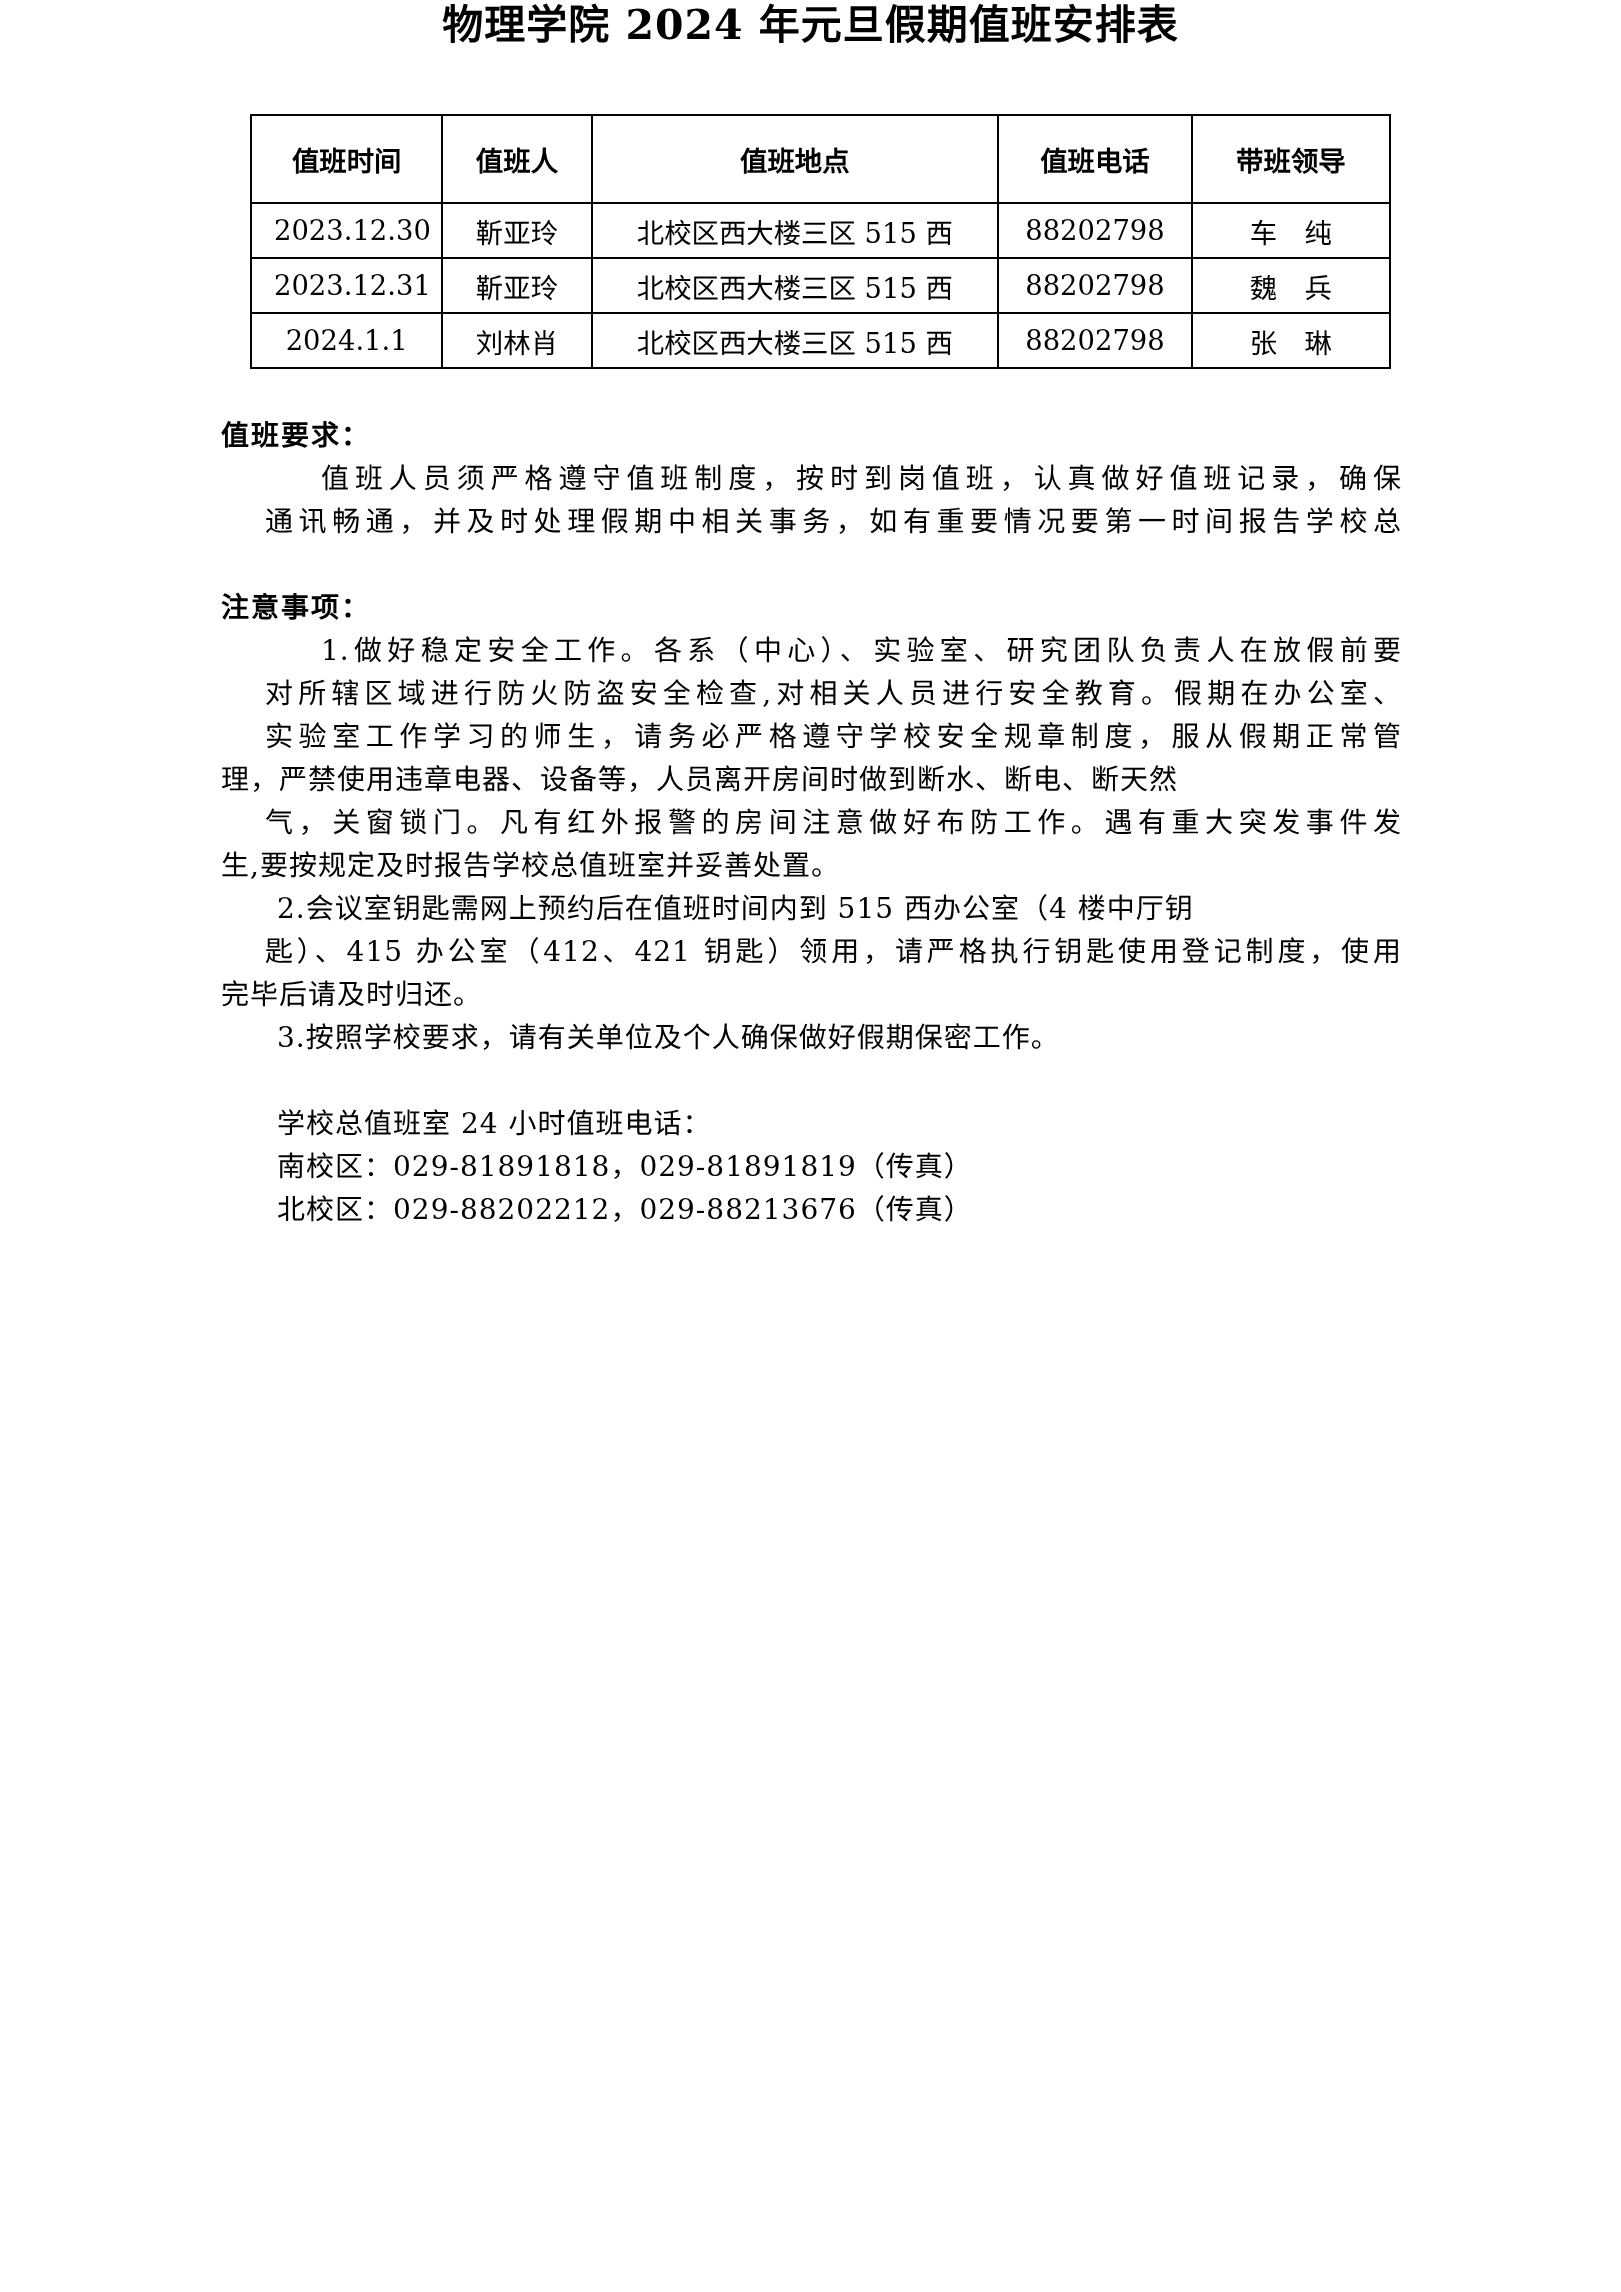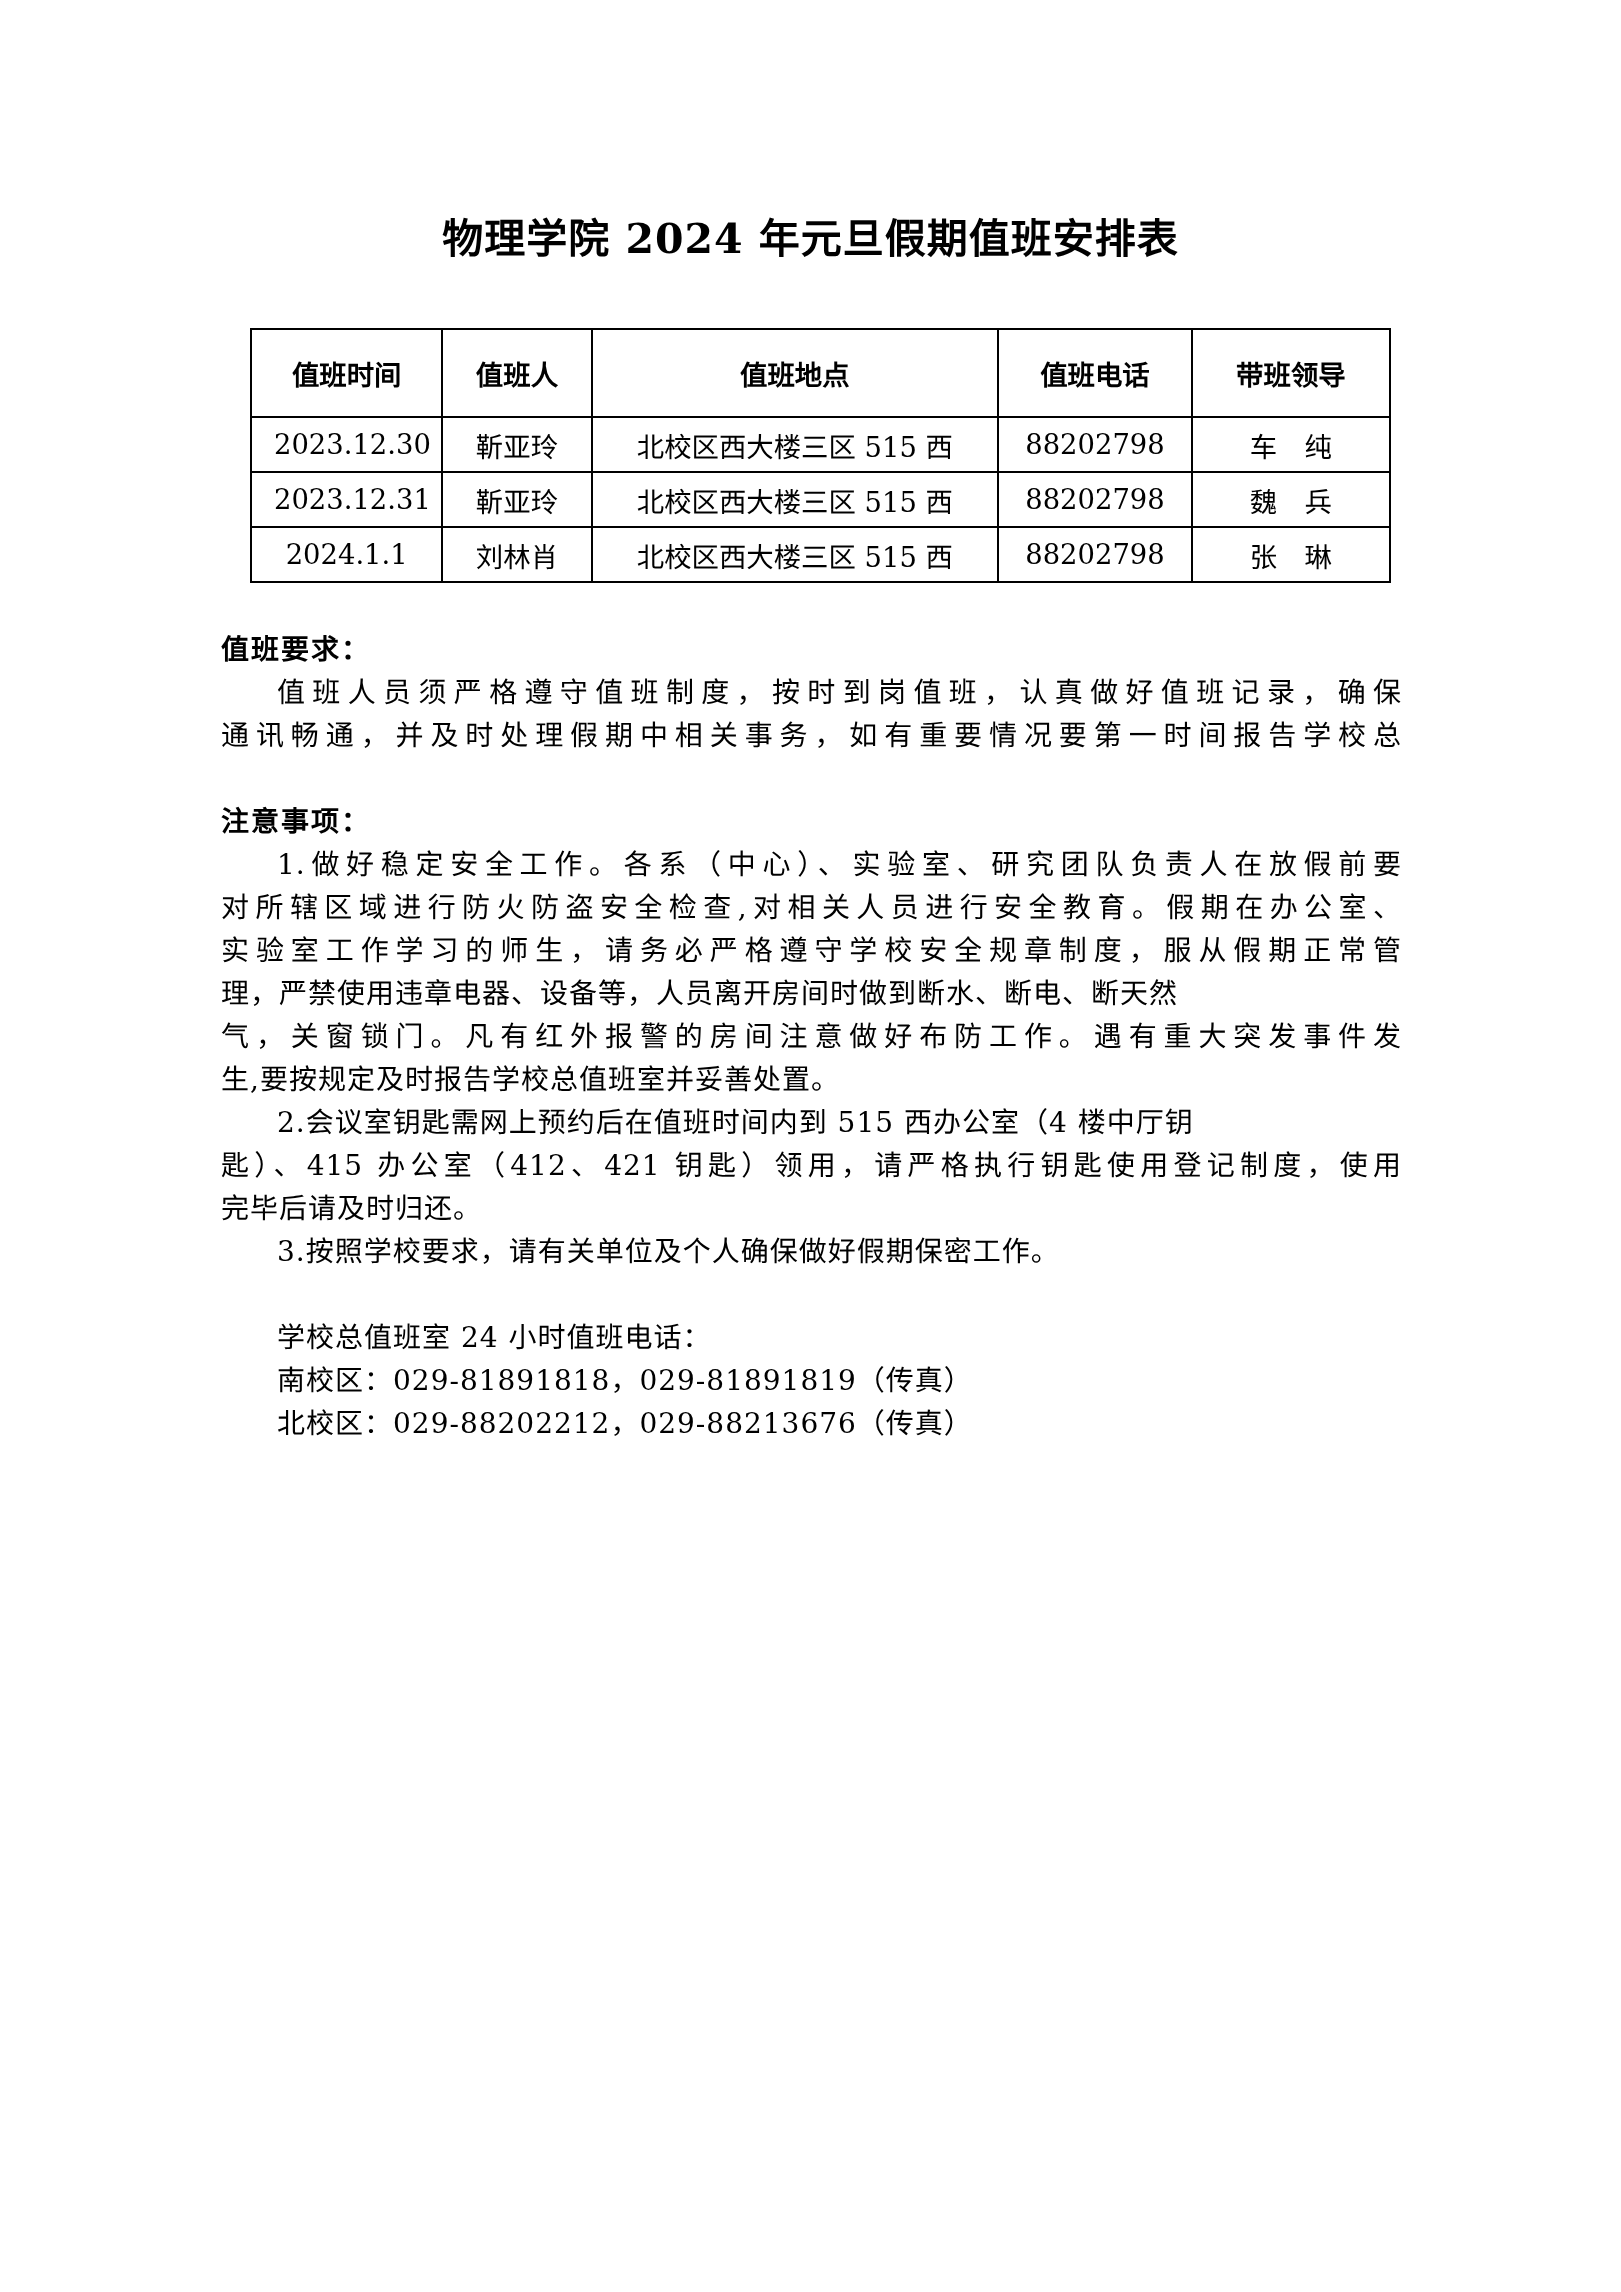--- a/index.html
+++ b/index.html
@@ -15,21 +15,20 @@
     font-family: "DejaVu Serif", serif;
   }
   .page {
     position: relative;
     width: 1621px;
     height: 2293px;
     background: #ffffff;
   }
   .doc-title {
     margin: 0;
-    padding-top: 214px;
     text-align: center;
     font-family: "DejaVu Serif", serif;
     font-weight: bold;
     font-size: 41px;
     line-height: 51px;
     letter-spacing: 1px;
   }
   .duty-table {
     border-collapse: collapse;
     table-layout: fixed;
@@ -71,20 +70,21 @@
     line-height: 43px;
     height: 43px;
     letter-spacing: 1px;
     white-space: nowrap;
   }
   .line.wrapfill {
     white-space: normal;
     text-align: justify;
     text-align-last: justify;
     text-justify: inter-character;
+    margin-left: 44px;
   }
   .line.indent {
     text-indent: 2em;
   }
   .line.heading {
     font-family: "DejaVu Sans", sans-serif;
     font-weight: bold;
     letter-spacing: 2px;
   }
   .spacer {

